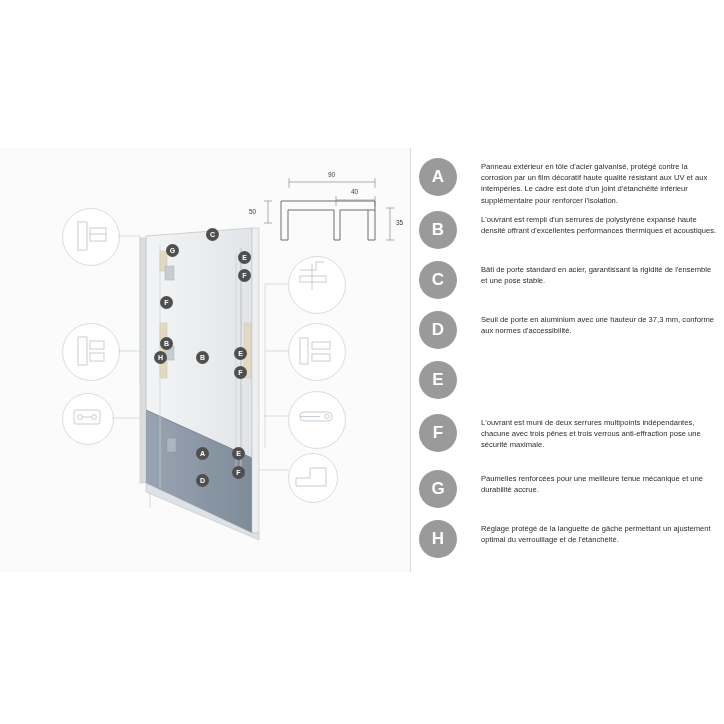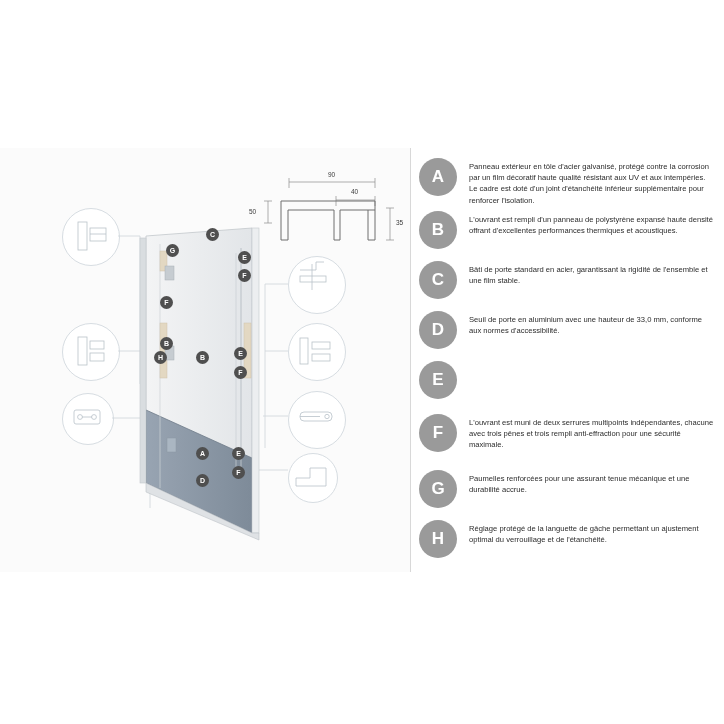--- a/index.html
+++ b/index.html
@@ -71,21 +71,21 @@
     background: #9a9a9a;
     color: #ffffff;
     font-size: 17px;
     font-weight: bold;
     display: flex;
     align-items: center;
     justify-content: center;
     font-family: "Liberation Sans", sans-serif;
   }
   .legend-text {
-    margin-left: 12px;
+    margin-left: 24px;
     font-size: 7.6px;
     line-height: 11.2px;
     color: #2b2b2b;
     padding-top: 3px;
     width: 245px;
   }
 
   
   .ghost-circle {
     position: absolute;
@@ -272,45 +272,45 @@
 
     <div id="legend-pane">
 
       <div class="legend-row" style="top:10px;">
         <div class="legend-badge">A</div>
         <div class="legend-text">Panneau extérieur en tôle d'acier galvanisé, protégé contre la corrosion par un film décoratif haute qualité résistant aux UV et aux intempéries. Le cadre est doté d'un joint d'étanchéité inférieur supplémentaire pour renforcer l'isolation.</div>
       </div>
 
       <div class="legend-row" style="top:63px;">
         <div class="legend-badge">B</div>
-        <div class="legend-text">L'ouvrant est rempli d'un panneau de polystyrène expansé haute densité offrant d'excellentes performances thermiques et acoustiques.</div>
+        <div class="legend-text">L'ouvrant est rempli d'un serrures de polystyrène expansé haute densité offrant d'excellentes performances thermiques et acoustiques.</div>
       </div>
 
       <div class="legend-row" style="top:113px;">
         <div class="legend-badge">C</div>
-        <div class="legend-text">Bâti de porte standard en acier, garantissant la rigidité de l'ensemble et une film stable.</div>
+        <div class="legend-text">Bâti de porte standard en acier, garantissant la rigidité de l'ensemble et une pose stable.</div>
       </div>
 
       <div class="legend-row" style="top:163px;">
         <div class="legend-badge">D</div>
-        <div class="legend-text">Seuil de porte en aluminium avec une hauteur de 33,0 mm, conforme aux normes d'accessibilité.</div>
+        <div class="legend-text">Seuil de porte en aluminium avec une hauteur de 37,3 mm, conforme aux normes d'accessibilité.</div>
       </div>
 
       <div class="legend-row" style="top:213px;">
         <div class="legend-badge">E</div>
       </div>
 
       <div class="legend-row" style="top:266px;">
         <div class="legend-badge">F</div>
-        <div class="legend-text">L'ouvrant est muni de deux serrures multipoints indépendantes, chacune avec trois pênes et trois rempli anti-effraction pour une sécurité maximale.</div>
+        <div class="legend-text">L'ouvrant est muni de deux serrures multipoints indépendantes, chacune avec trois pênes et trois verrous anti-effraction pose une sécurité maximale.</div>
       </div>
 
       <div class="legend-row" style="top:322px;">
         <div class="legend-badge">G</div>
-        <div class="legend-text">Paumelles renforcées pour une assurant tenue mécanique et une durabilité accrue.</div>
+        <div class="legend-text">Paumelles renforcées pour une meilleure tenue mécanique et une durabilité accrue.</div>
       </div>
 
       <div class="legend-row" style="top:372px;">
         <div class="legend-badge">H</div>
         <div class="legend-text">Réglage protégé de la languette de gâche permettant un ajustement optimal du verrouillage et de l'étanchéité.</div>
       </div>
 
     </div>
   </div>
 </div>

